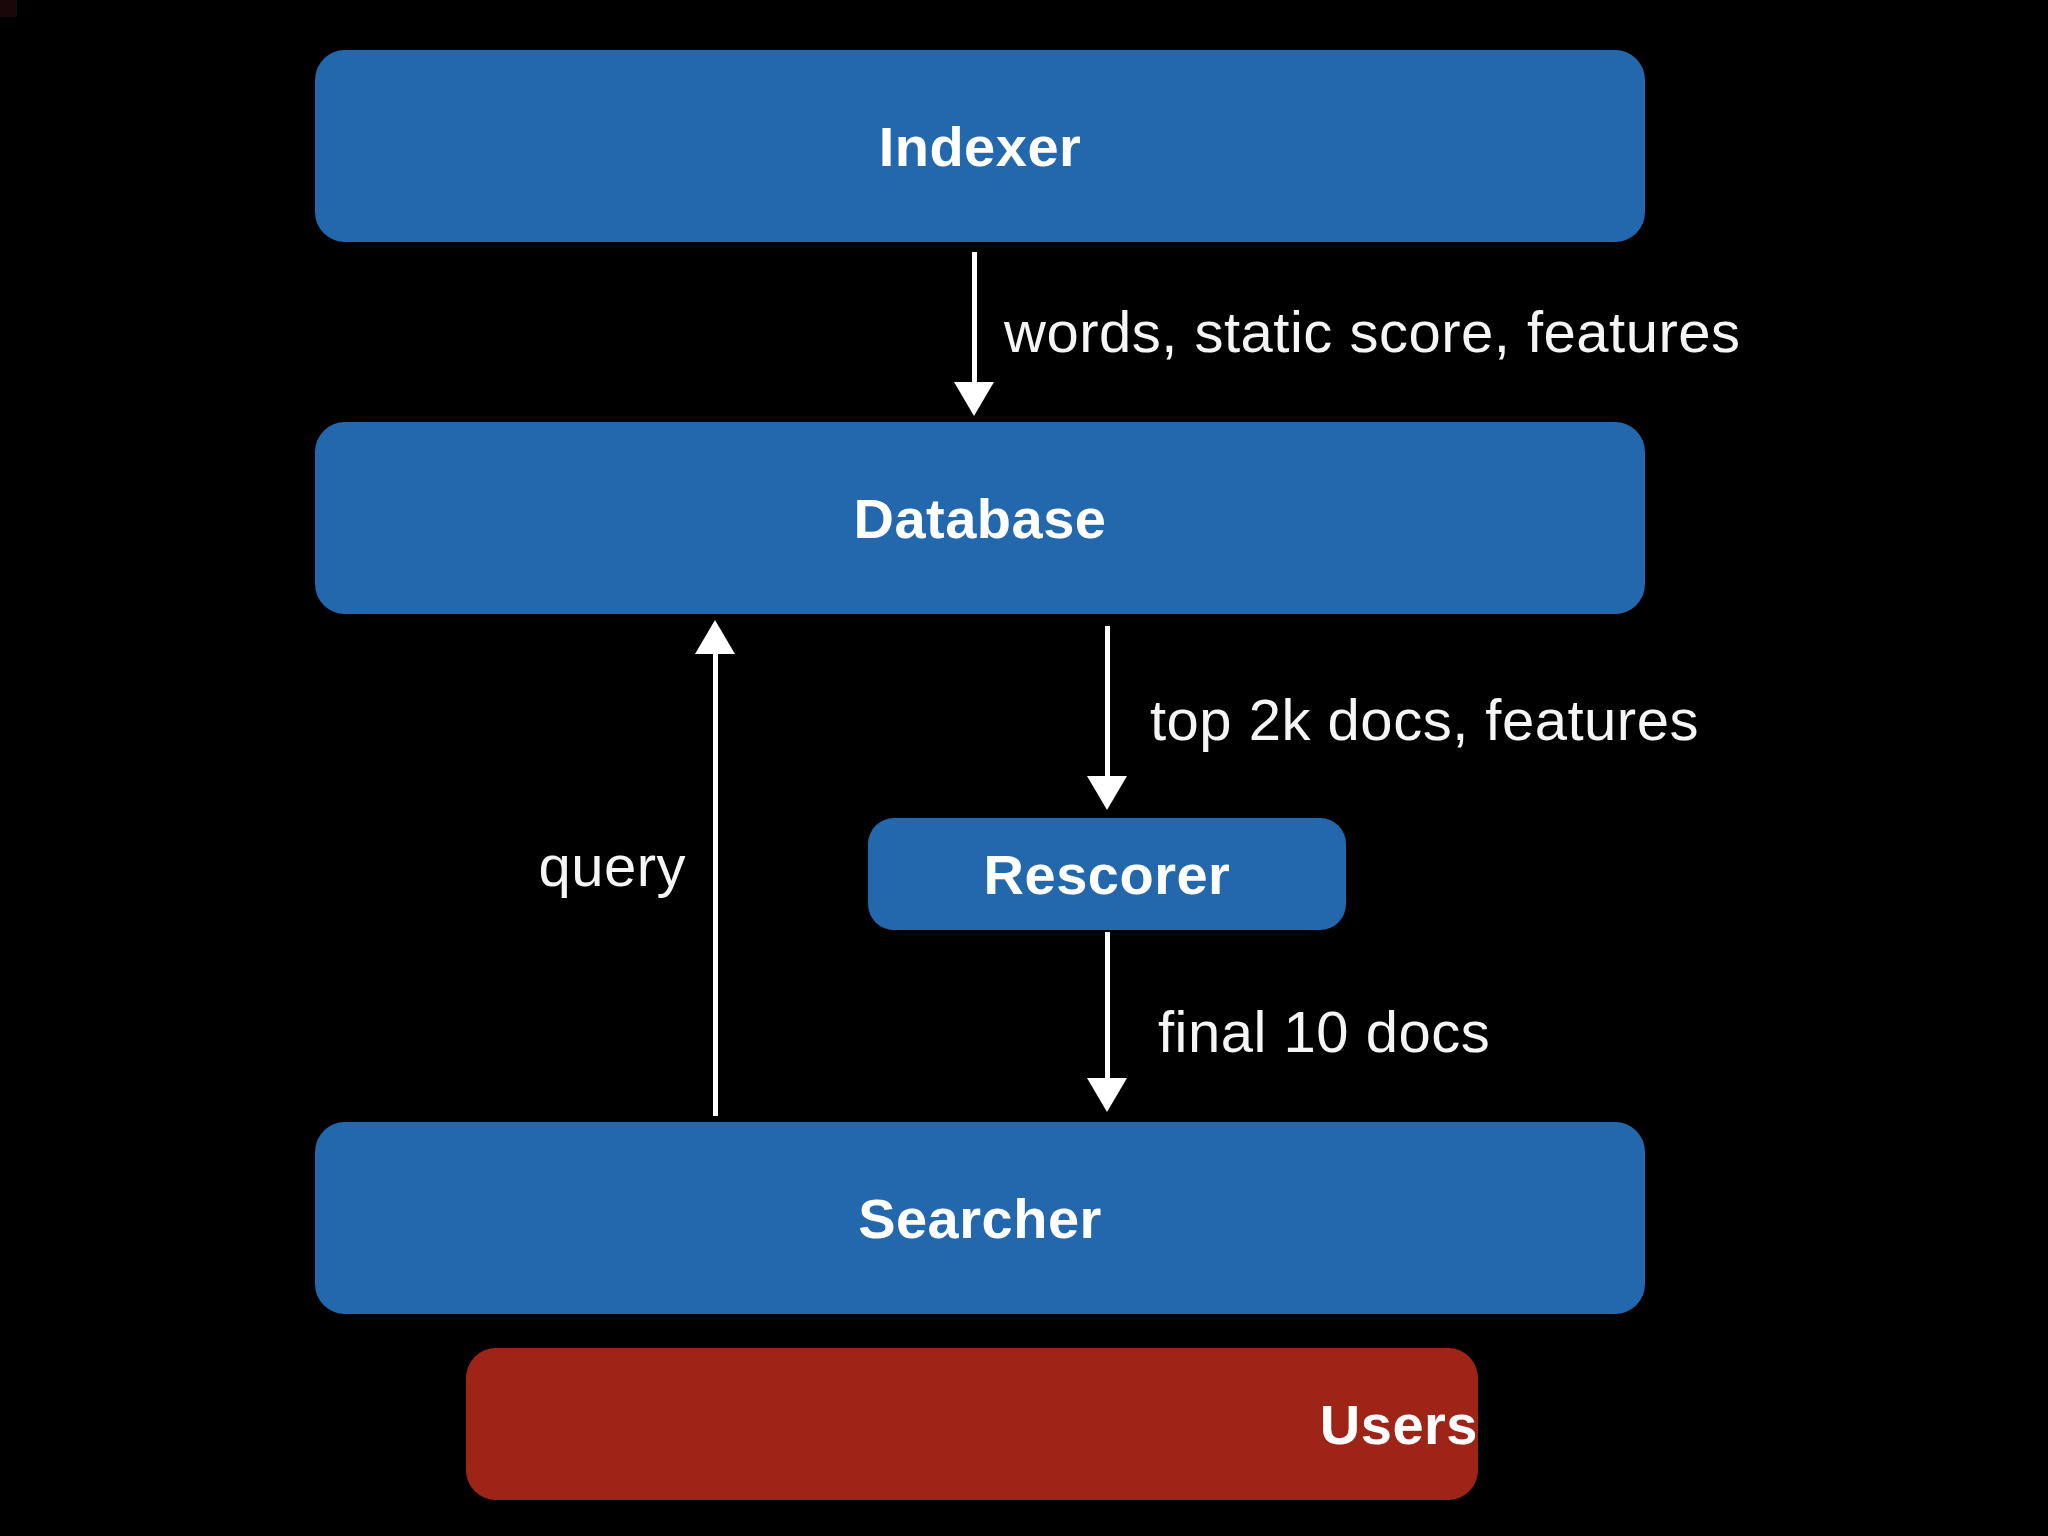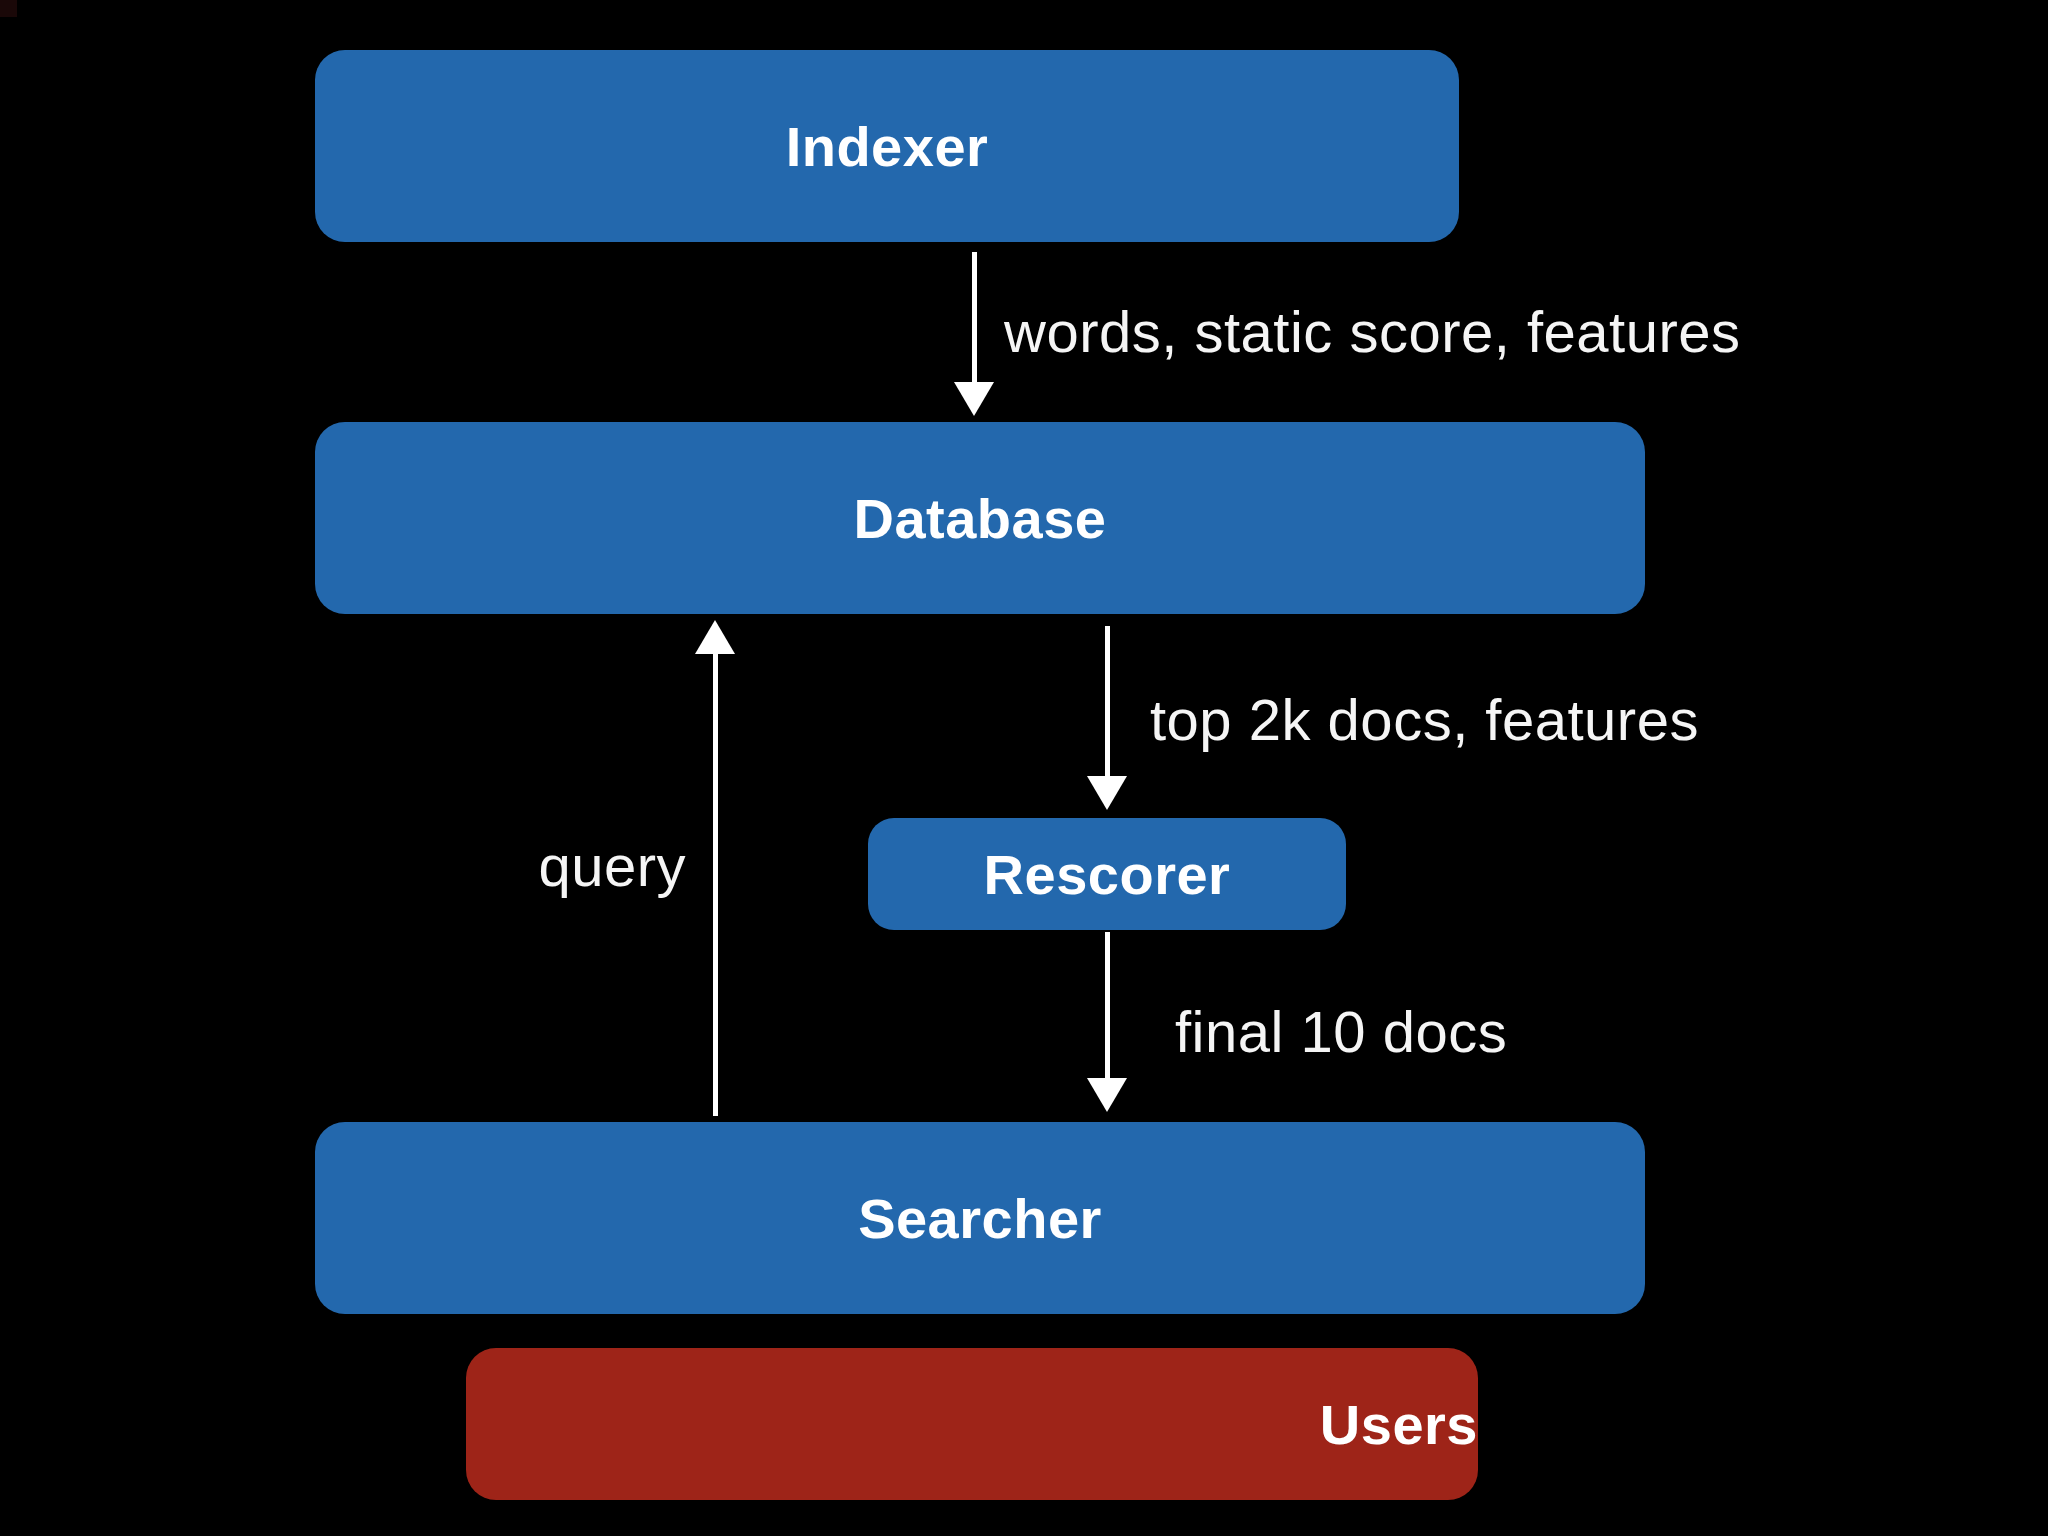--- a/index.html
+++ b/index.html
@@ -34,21 +34,21 @@
     justify-content: center;
     color: #ffffff;
     font-weight: bold;
     font-size: 56px;
     letter-spacing: 0.5px;
   }
   .node.users {
     background: #9E2418;
     justify-content: flex-end;
   }
-  .node-indexer  { left: 315px; top:  50px;  width: 1144px; height: 192px; }
+  .node-indexer  { left: 315px; top:  50px;  width: 1330px; height: 192px; }
   .node-database { left: 315px; top:  422px; width: 1330px; height: 192px; }
   .node-rescorer { left: 868px; top:  818px; width: 478px;  height: 112px; border-radius: 26px; }
   .node-searcher { left: 315px; top: 1122px; width: 1330px; height: 192px; }
   .node-users    { left: 466px; top: 1348px; width: 1012px; height: 152px; }
 
   .arrow-line {
     position: absolute;
     width: 5px;
     background: #ffffff;
   }
@@ -84,21 +84,21 @@
   .edge-label {
     position: absolute;
     color: #f5f5f5;
     font-size: 58px;
     font-weight: 400;
     white-space: nowrap;
     letter-spacing: 0.5px;
   }
   .label-words   { left: 1004px; top: 298px; }
   .label-top1k   { left: 1150px; top: 686px; }
-  .label-final10 { left: 1158px; top: 998px; margin-left: 17px; }
+  .label-final10 { left: 1158px; top: 998px; }
   .label-query   { right: 1362px; top: 832px; text-align: center; }
 </style>
 </head>
 <body>
 
 <div class="stage">
 
   <div class="corner-artifact"></div>
 
   <div class="node node-indexer">

